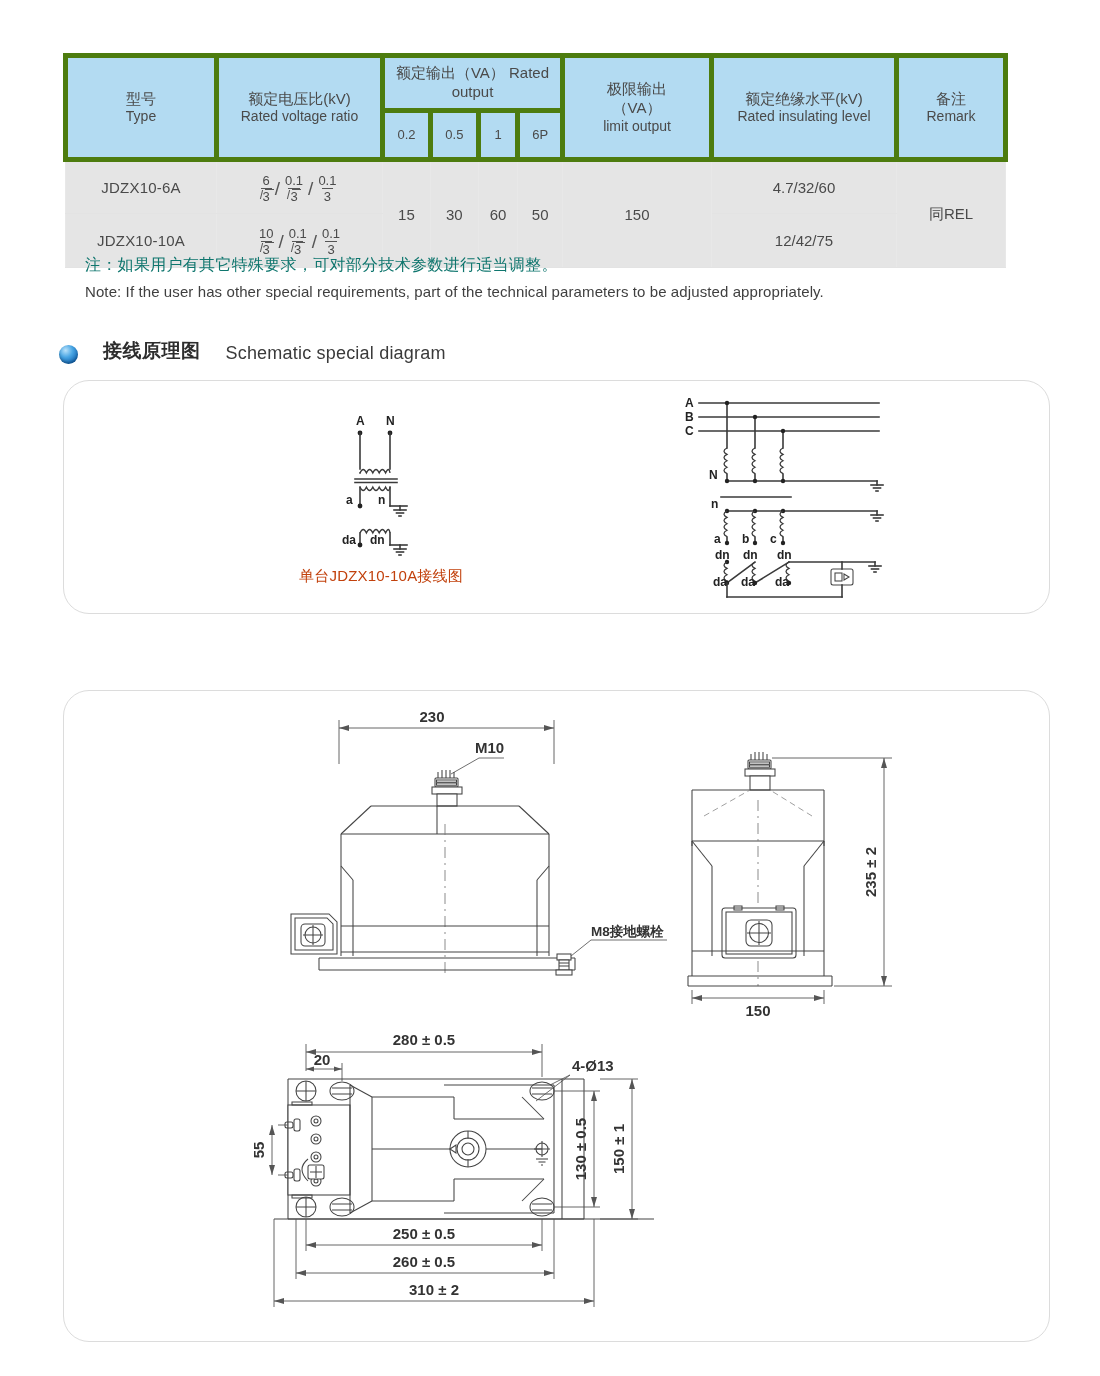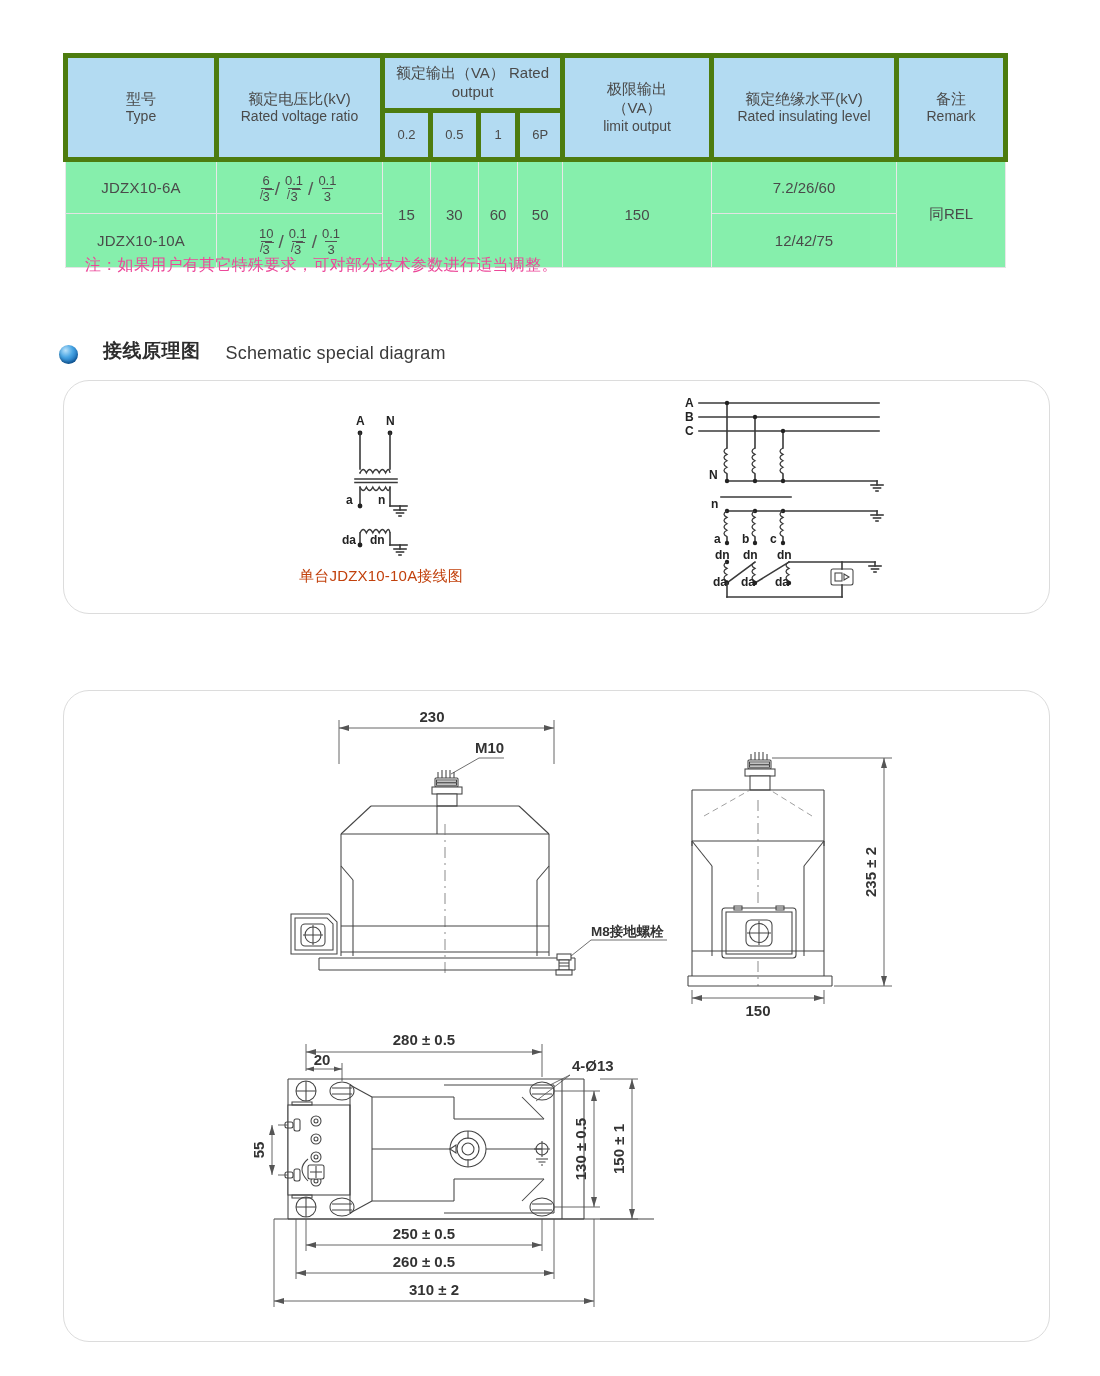--- a/index.html
+++ b/index.html
@@ -12,21 +12,21 @@
 
   
   .spec-table{position:absolute;left:63px;top:53px;width:945px;border-collapse:collapse;}
   .spec-table td,.spec-table th{
     border:5px solid #4d7c0f;text-align:center;vertical-align:middle;
     font-weight:normal;color:#4a4a4a;
   }
   .spec-table thead td{background:#b3dbf2;padding:6px 4px;font-size:15px;line-height:1.25;}
   .spec-table thead td.sub{font-size:13px;padding:14px 4px;}
   .spec-table tbody td{
-    background:#86efac;border:1px solid #e3e3e3;border-left-color:#e8e8e8;border-right-color:#e8e8e8;
+    background:#e5e5e5;border:1px solid #e3e3e3;border-left-color:#e8e8e8;border-right-color:#e8e8e8;
     font-size:15px;padding:8px 4px;
   }
   .cn{font-size:15px;display:block;}
   .en{font-size:14px;display:block;line-height:1.2;}
   .type-cell{font-size:15px;letter-spacing:.2px;}
 
   
   .ratio{display:inline-flex;align-items:center;justify-content:center;gap:1px;font-size:13px;line-height:1;}
   .frac{display:inline-flex;flex-direction:column;align-items:center;line-height:1.05;padding:0 1px;}
   .frac .num{font-size:13px;padding:0 2px;}
@@ -37,21 +37,21 @@
     content:"";position:absolute;left:0;top:1px;width:5px;height:9px;
     border-left:1px solid #555;transform:skewX(-14deg);
   }
   .rad:after{
     content:"";position:absolute;left:4px;top:0px;width:9px;height:0;
     border-top:1px solid #555;
   }
 
   
   .note{position:absolute;left:85px;top:255px;width:900px;}
-  .note-cn{font-size:16px;color:#ec4899;letter-spacing:.3px;margin:0 0 7px 0;}
+  .note-cn{font-size:16px;color:#0f766e;letter-spacing:.3px;margin:0 0 7px 0;}
   .note-en{font-size:15px;color:#3f3f3f;letter-spacing:.1px;margin:0;}
 
   
   .sec-head{position:absolute;display:flex;align-items:flex-end;gap:25px;}
   .bullet{
     width:19px;height:19px;border-radius:50%;flex:0 0 auto;
     background:radial-gradient(circle at 35% 28%,#b9e2fb 0%,#49a6e4 38%,#1166b4 78%,#0a4d91 100%);
     box-shadow:inset 0 -2px 3px rgba(0,0,0,.25);
   }
   .sec-cn{font-size:19px;font-weight:bold;color:#2d2d2d;letter-spacing:.5px;}
@@ -133,21 +133,21 @@
                 <span class="num">0.1</span>
                 <span class="den">3</span>
               </span>
           </span>
         </td>
         <td rowspan="2">15</td>
         <td rowspan="2">30</td>
         <td rowspan="2">60</td>
         <td rowspan="2">50</td>
         <td rowspan="2">150</td>
-        <td>7.2/26/60</td>
+        <td>4.7/32/60</td>
         <td rowspan="2">同REL</td>
       </tr>
       <tr style="height:54px">
         <td class="type-cell">JDZX10-10A</td>
         <td>
           <span class="ratio">
             <span class="frac">
                 <span class="num">10</span>
                 <span class="den rad">3</span>
               </span>
@@ -163,20 +163,21 @@
               </span>
           </span>
         </td>
         <td>12/42/75</td>
       </tr>
     </tbody>
   </table>
 
   <div class="note">
     <p class="note-cn">注：如果用户有其它特殊要求，可对部分技术参数进行适当调整。</p>
+    <p class="note-en">Note: If the user has other special requirements, part of the technical  parameters to be adjusted appropriately.</p>
   </div>
 
   <div class="sec-head" style="left:59px;top:338px;">
     <span class="bullet"></span>
     <span class="sec-cn">接线原理图</span>
     <span class="sec-en">Schematic special diagram</span>
   </div>
 
   <div class="panel" style="left:63px;top:380px;width:985px;height:232px;">
 

